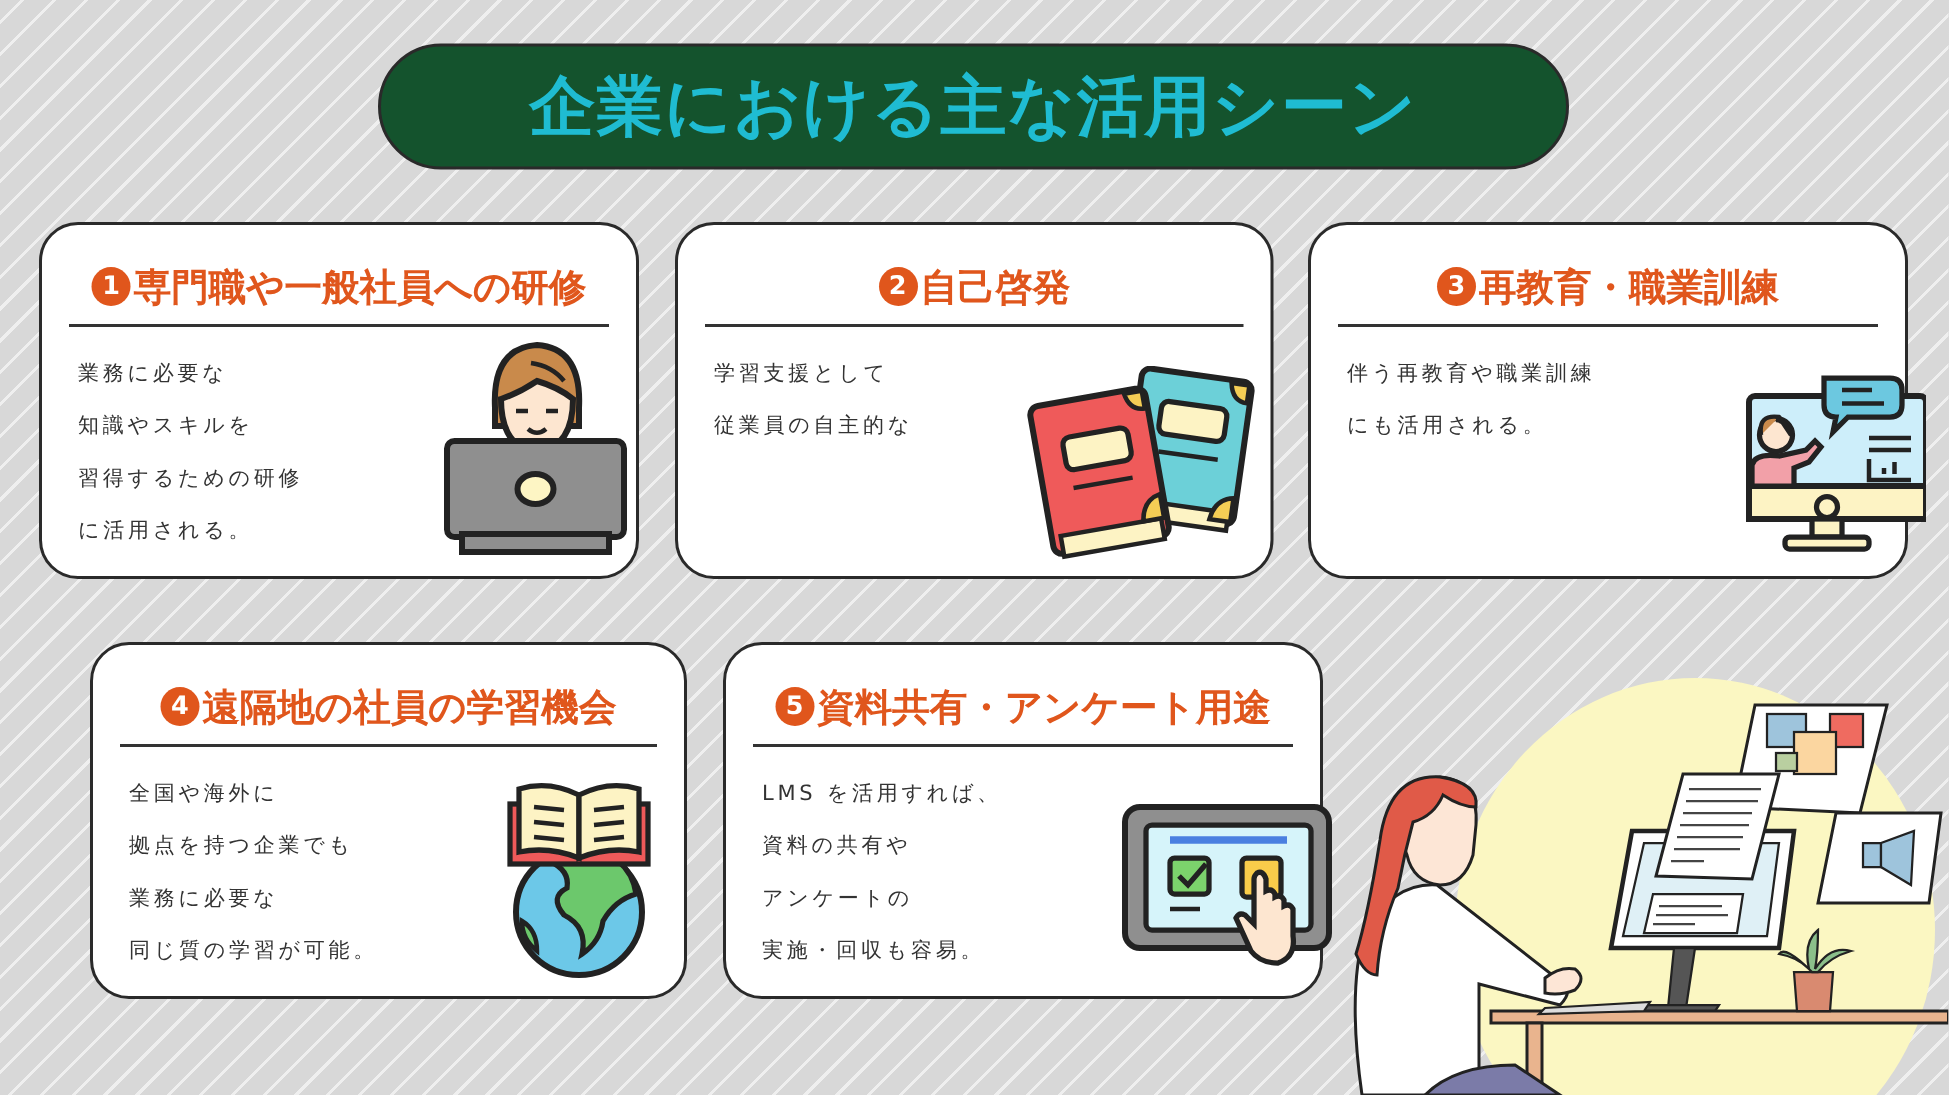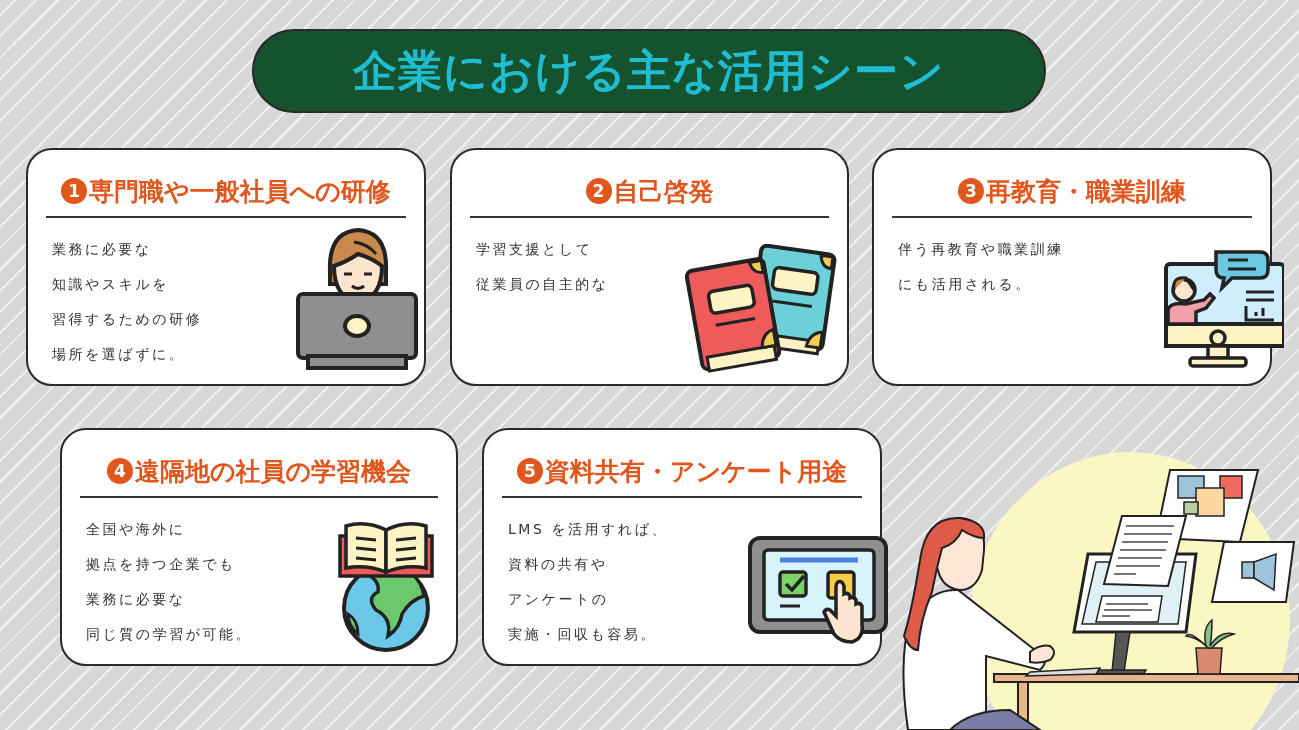--- a/index.html
+++ b/index.html
@@ -52,21 +52,21 @@
   <div class="card-head">
     <span class="card-title" style="color:#e0561c">
       <span class="num-badge" style="background:#e0561c">1</span>
       <span>専門職や一般社員への研修</span>
     </span>
   </div>
   <div class="card-body">
     <div>業務に必要な</div>
     <div>知識やスキルを</div>
     <div>習得するための研修</div>
-    <div>場所を選ばずに。</div>
+    <div>に活用される。</div>
   </div>
   <svg class="illus" style="left:264px; top:74px;" width="126" height="148" viewBox="0 0 126 148">
     <path d="M38 48 Q36 8 66 6 Q96 8 94 48 L94 60 L38 60 Z" fill="#c98a4b" stroke="#222" stroke-width="4"></path>
     <path d="M42 42 Q42 74 66 78 Q90 74 90 42 Q80 34 66 30 Q54 38 42 42 Z" fill="#fde6d0" stroke="#222" stroke-width="4"></path>
     <path d="M62 18 Q76 20 84 30" fill="none" stroke="#222" stroke-width="3"></path>
     <line x1="52" y1="50" x2="60" y2="50" stroke="#222" stroke-width="3"></line>
     <line x1="72" y1="50" x2="80" y2="50" stroke="#222" stroke-width="3"></line>
     <path d="M60 62 Q66 67 72 62" fill="none" stroke="#222" stroke-width="3"></path>
     <rect x="6" y="70" width="118" height="64" rx="5" fill="#8f8f8f" stroke="#222" stroke-width="4"></rect>
     <rect x="16" y="132" width="98" height="12" fill="#8f8f8f" stroke="#222" stroke-width="4"></rect>

